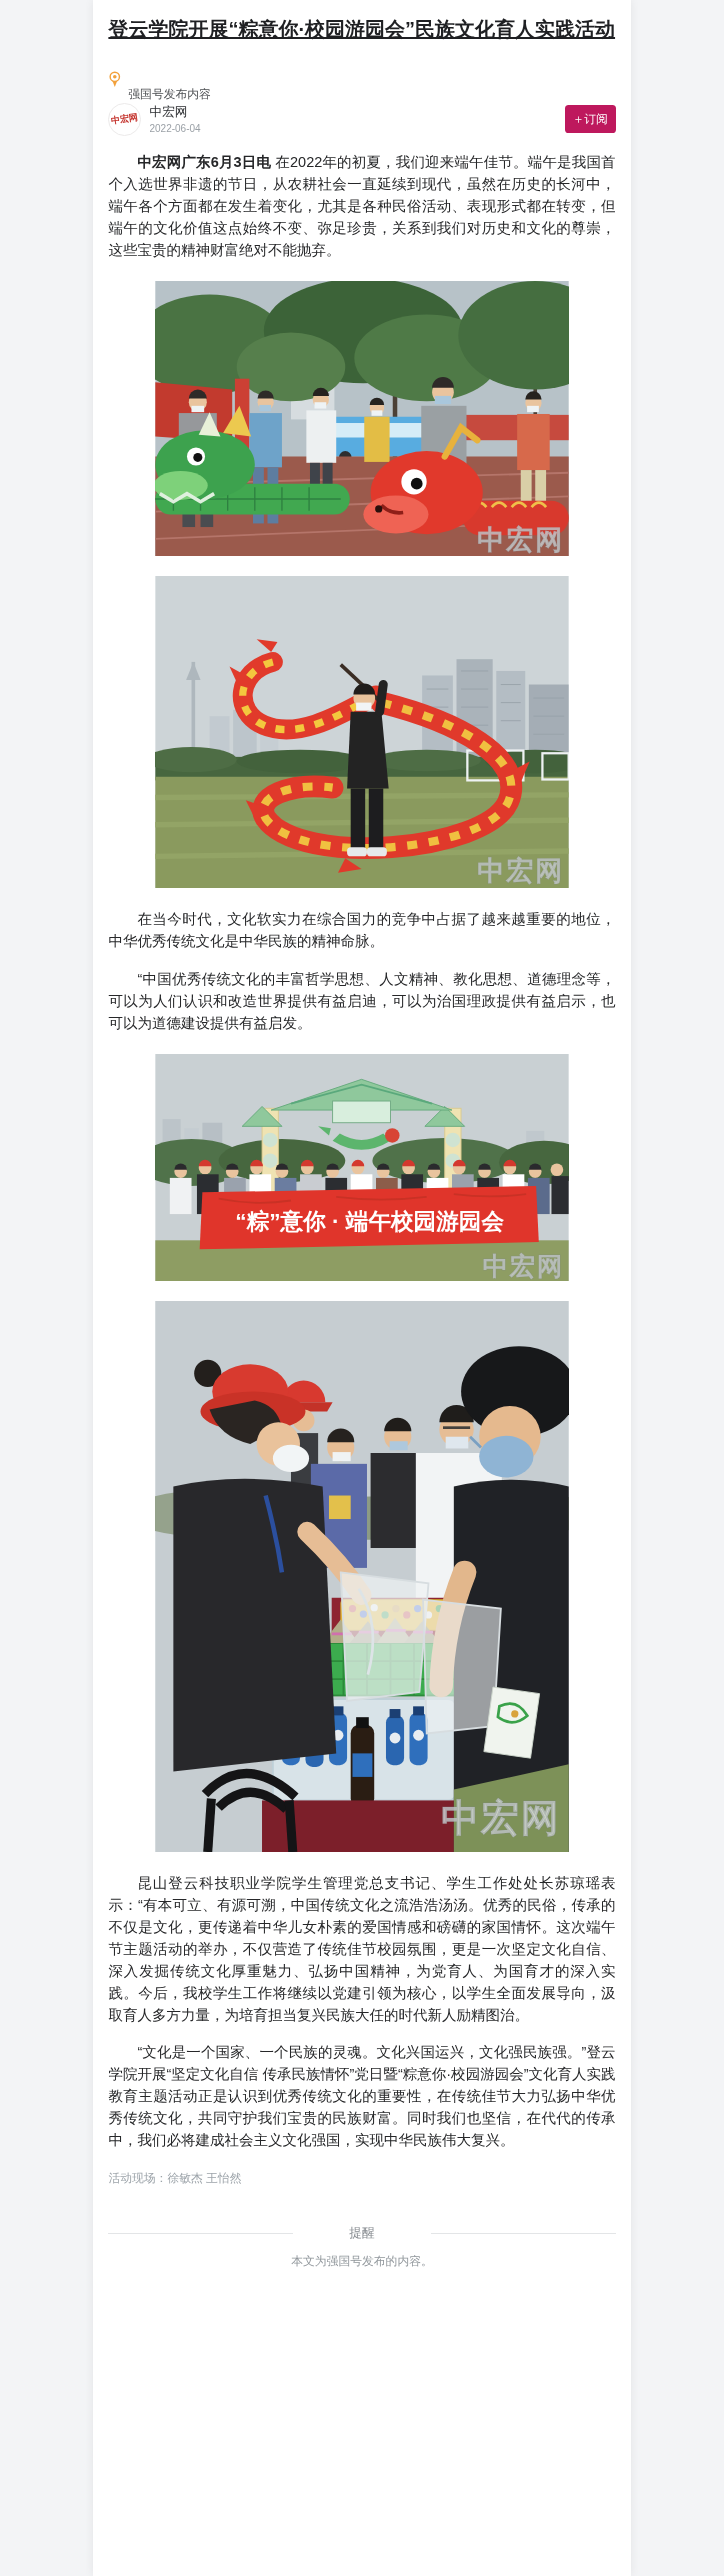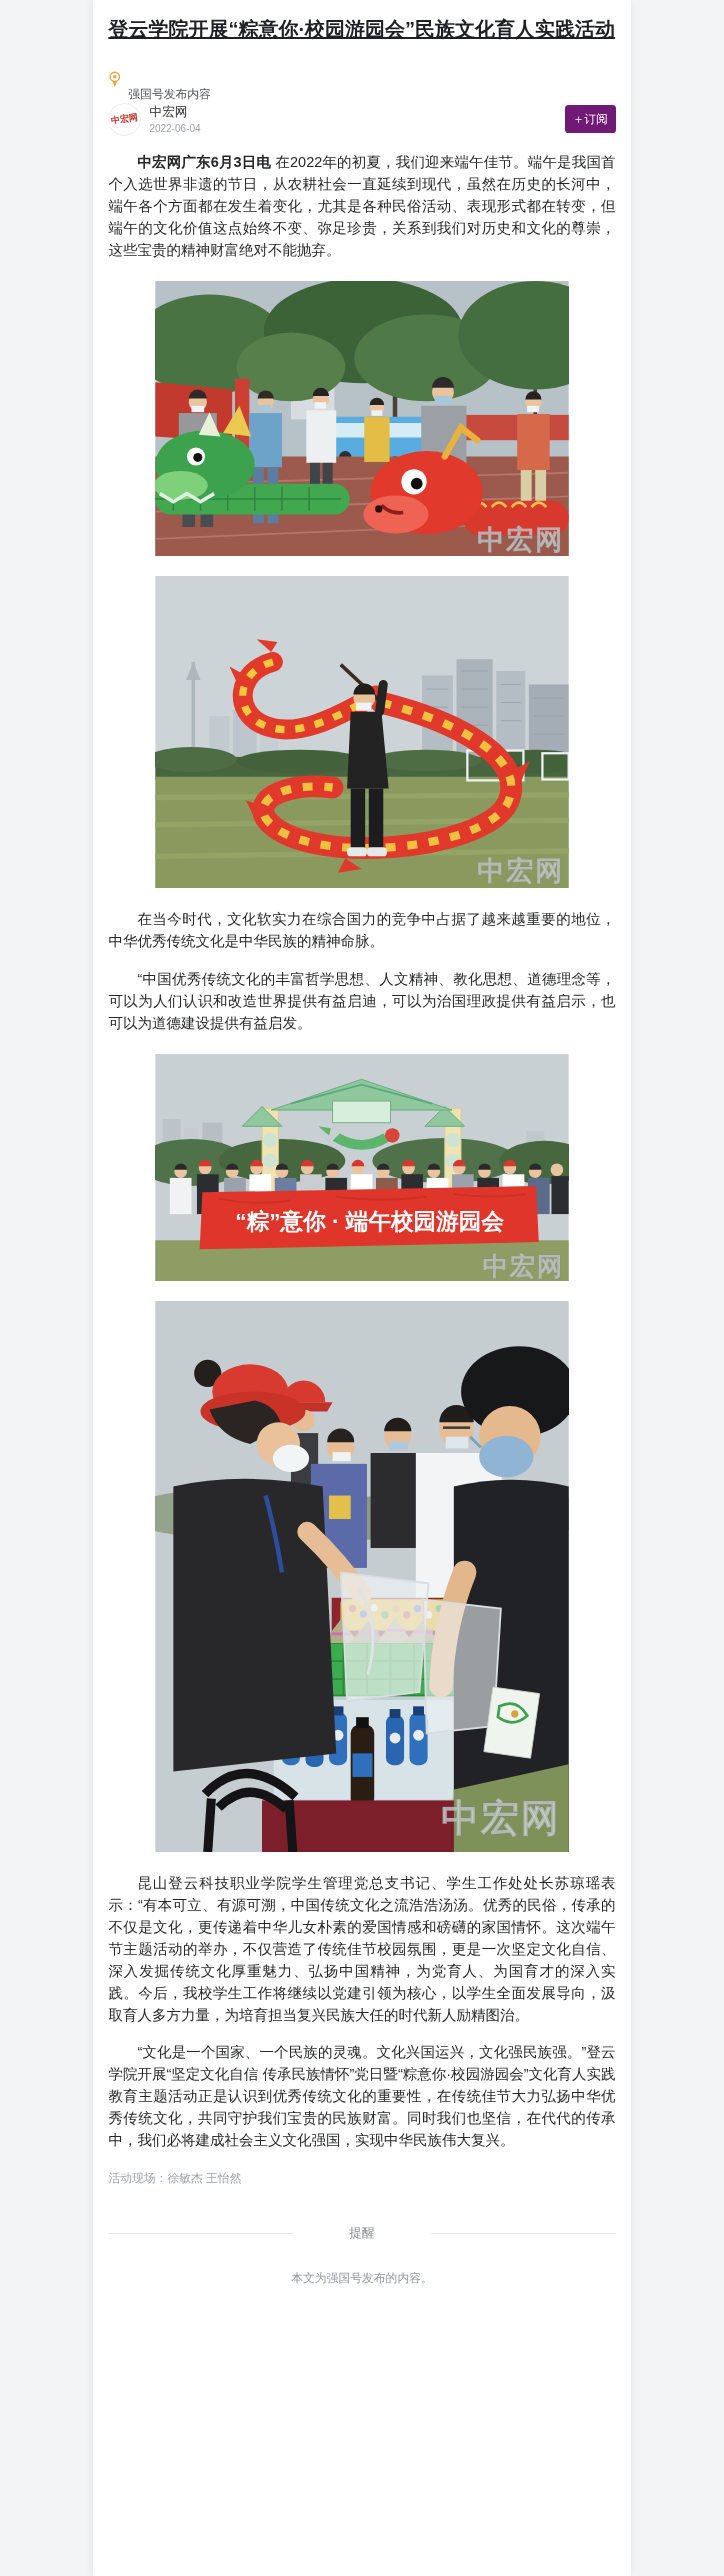--- a/index.html
+++ b/index.html
@@ -12,36 +12,36 @@
   h1.title{margin:0;font-size:20px;line-height:27px;color:#1f2023;font-weight:bold;text-decoration:underline;}
   .badge-row{display:flex;align-items:center;margin-top:29px;height:18px;}
   .badge-row .badge-label{font-size:11.8px;color:#4c4f52;margin-left:6.3px;margin-top:28px;}
   .pub-row{display:flex;align-items:center;margin-top:11.8px;height:34px;}
   .avatar{width:33px;height:33px;border-radius:50%;background:#fff;border:0.9px solid #eceaea;
           display:flex;align-items:center;justify-content:center;box-sizing:border-box;}
   .avatar-text{color:#c5352f;font-size:9px;font-weight:bold;transform:rotate(-8deg);}
   .pub-meta{margin-left:8.1px;display:flex;flex-direction:column;justify-content:center;}
   .pub-name{font-size:12.7px;color:#2b2d30;}
   .pub-date{font-size:10px;color:#9ba1a7;margin-top:2.7px;}
-  .subscribe-btn{margin-left:auto;background:#701a75;color:#fff;border:none;border-radius:3.6px;
+  .subscribe-btn{margin-left:auto;background:#be185d;color:#fff;border:none;border-radius:3.6px;
                  width:51px;height:28px;font-size:11.8px;cursor:pointer;line-height:28px;
                  text-align:center;padding:0;font-family:inherit;}
   .article{margin-top:14px;}
   .article p{font-size:14.5px;line-height:22px;color:#262729;margin:15.4px 0;
              text-indent:2em;text-align:justify;letter-spacing:0;}
   .article .lead{font-weight:bold;}
   figure{margin:20px auto;width:414px;display:block;}
   figure svg{display:block;}
   svg text{font-family:"Liberation Sans","DejaVu Sans",sans-serif;}
   .editor-row{font-size:11.8px;color:#9ca3a9;margin-top:20px;}
   .notice{margin-top:38px;}
   .notice-divider{display:flex;align-items:center;gap:42px;}
   .notice-divider .line{flex:1;height:0.9px;background:#e3e5e7;}
   .notice-title{font-size:12.7px;color:#83888d;padding:0 14.5px;}
-  .notice-text{text-align:center;font-size:11.8px;color:#90969b;margin-top:29px;font-family:Liberation Serif, serif;}
+  .notice-text{text-align:center;font-size:11.8px;color:#90969b;margin-top:12px;font-family:Liberation Serif, serif;}
   .wm{font-weight:bold;fill:#e7e9ea;fill-opacity:0.78;stroke:#7c858a;stroke-opacity:0.35;
       letter-spacing:2px;}
 </style>
 </head>
 <body>
 
 <div class="card">
 
   <h1 class="title">登云学院开展“粽意你·校园游园会”民族文化育人实践活动</h1>
 

